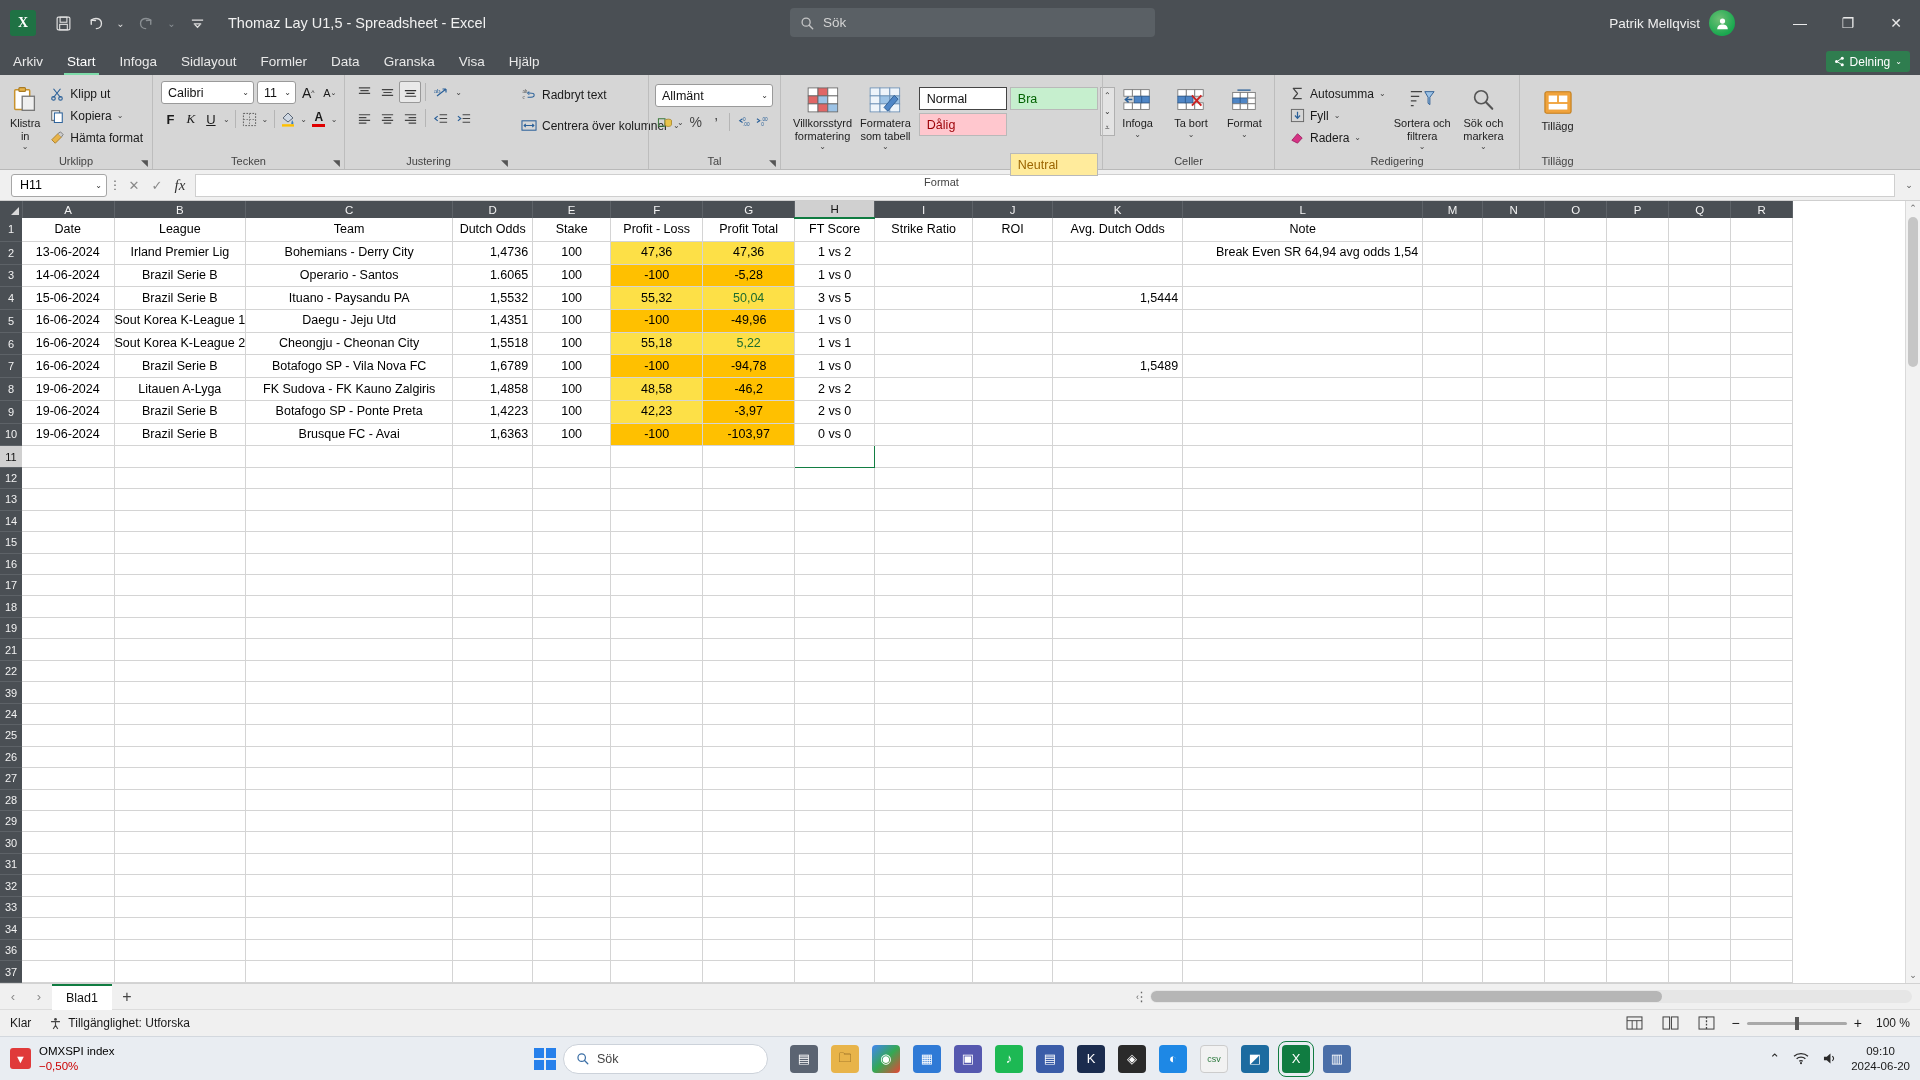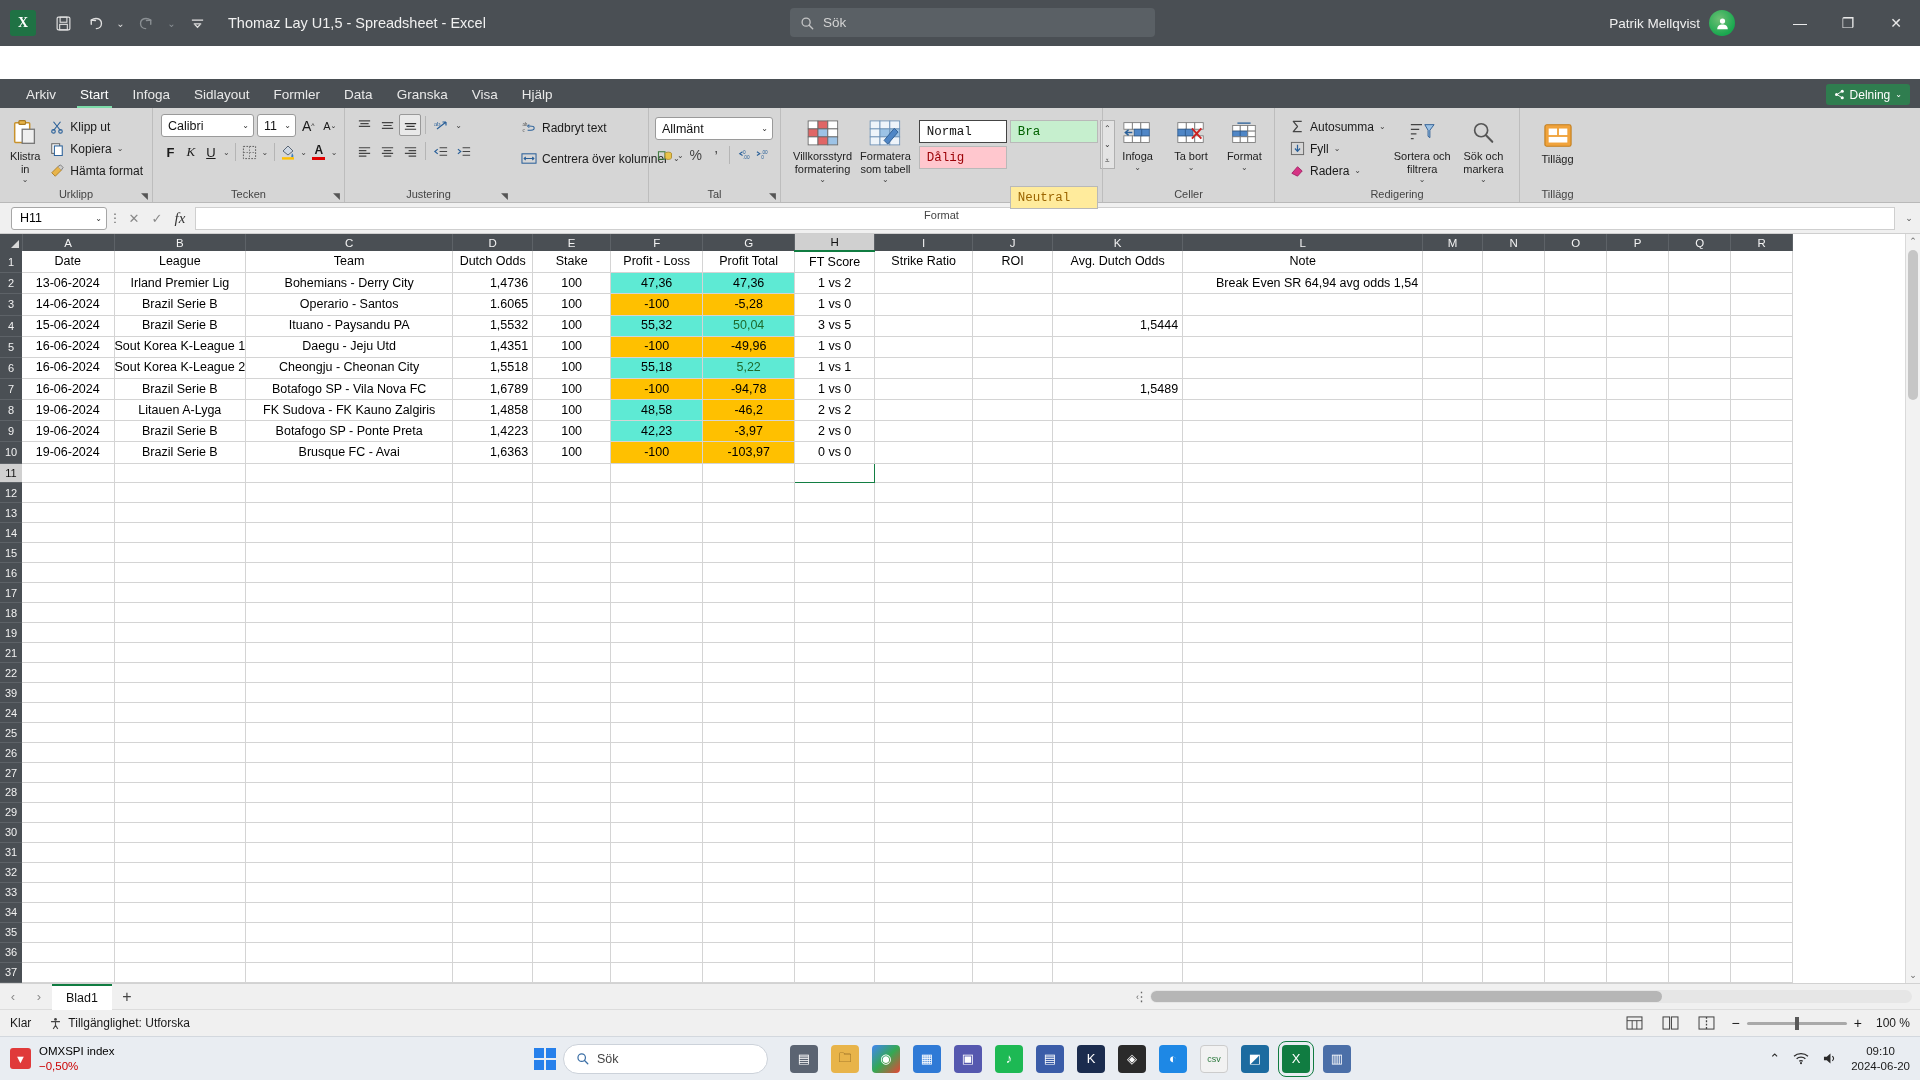--- a/index.html
+++ b/index.html
@@ -47,21 +47,21 @@
     width:26px;height:26px;border-radius:50%;
     background:radial-gradient(circle at 40% 35%, #6fbf75, #19a84f 70%);
     display:flex;align-items:center;justify-content:center;color:#fff;font-size:12px;
   }
   .wbtns { position:absolute; right:0; top:0; display:flex; height:46px; }
   .wbtn { width:48px;height:46px;display:flex;align-items:center;justify-content:center;color:#eaeaea;font-size:14px;}
 
   
   .tabbar {
     height:29px; background:#4a4f54; display:flex; align-items:flex-end;
-    padding-left:14px; position:relative; flex:none;margin-top:33px;
+    padding-left:1px; position:relative; flex:none;
   }
   .tab {
     padding:4px 12px 6px; color:#e9e9e9; font-size:13.5px; position:relative; white-space:nowrap;
   }
   .tab.active { color:#ffffff; }
   .tab.active::after {
     content:""; position:absolute; left:9px; right:9px; bottom:0; height:2.5px; background:#7ddba9;
   }
   .delning {
     position:absolute; right:10px; bottom:3px; height:21px;
@@ -120,21 +120,21 @@
   
   .aligngrp { width:168px; }
   .arow { display:flex; gap:1px; align-items:center; }
   .arow.r2 { margin-top:4px; }
 
   .wrapgrp { width:136px; }
 
   
   .numgrp { width:132px; }
   .cellstyles { display:flex; gap:0; }
-  .stylecol { display:flex; flex-direction:column; gap:3px;font-family:Liberation Mono, monospace; }
+  .stylecol { display:flex; flex-direction:column; gap:3px; }
   .stylebox {
     width:88px;height:23px;display:flex;align-items:center;padding-left:7px;
     font-size:12.5px; border:1px solid #b9b9b9;
   }
   .st-normal{background:#fff;color:#111;border:1.6px solid #444;}
   .st-bra{background:#c6efce;color:#006100;}
   .st-dalig{background:#ffc7ce;color:#9c0006;}
   .st-neutral{background:#ffeb9c;color:#9c6500;margin-top:40px;}
   .stylescroll {
     width:15px; display:flex; flex-direction:column; justify-content:space-between;
@@ -187,21 +187,21 @@
     width:22px; background:#4a4f54; color:#f2f2f2; font-size:11px; text-align:center;
     border-bottom:1px solid #5d6267; font-weight:normal; vertical-align:middle;
   }
   .rowhead.sel { background:#d0d0d0; color:#111; }
   td.cell {
     height:17px; border-right:1px solid #d4d4d4; border-bottom:1px solid #d4d4d4;
     font-size:12.5px; text-align:center; white-space:nowrap; overflow:hidden;
     background:#fff; line-height:17px;
   }
   td.cell.r { text-align:right; padding-right:4px; }
-  td.cell.green { background:#5eead4; }
+  td.cell.green { background:#fde047; }
   td.cell.orange { background:#ffc000; }
   td.cell.greentxt { color:#1e6b2e; }
   td.cell.selected {
     border:1.7px solid #137e43; background:#fff;
   }
   td.cell.selected::after{
     content:""; position:absolute;
   }
 
   
@@ -1536,41 +1536,20 @@
               <td class="cell"></td>
               <td class="cell"></td>
               <td class="cell"></td>
               <td class="cell"></td>
               <td class="cell"></td>
               <td class="cell"></td>
               <td class="cell"></td>
             </tr>
             <tr>
               <th class="rowhead">34</th>
-              <td class="cell"></td>
-              <td class="cell"></td>
-              <td class="cell"></td>
-              <td class="cell"></td>
-              <td class="cell"></td>
-              <td class="cell"></td>
-              <td class="cell"></td>
-              <td class="cell"></td>
-              <td class="cell"></td>
-              <td class="cell"></td>
-              <td class="cell"></td>
-              <td class="cell"></td>
-              <td class="cell"></td>
-              <td class="cell"></td>
-              <td class="cell"></td>
-              <td class="cell"></td>
-              <td class="cell"></td>
-              <td class="cell"></td>
-            </tr>
-            <tr>
-              <th class="rowhead">35</th>
               <td class="cell"></td>
               <td class="cell"></td>
               <td class="cell"></td>
               <td class="cell"></td>
               <td class="cell"></td>
               <td class="cell"></td>
               <td class="cell"></td>
               <td class="cell"></td>
               <td class="cell"></td>
               <td class="cell"></td>

